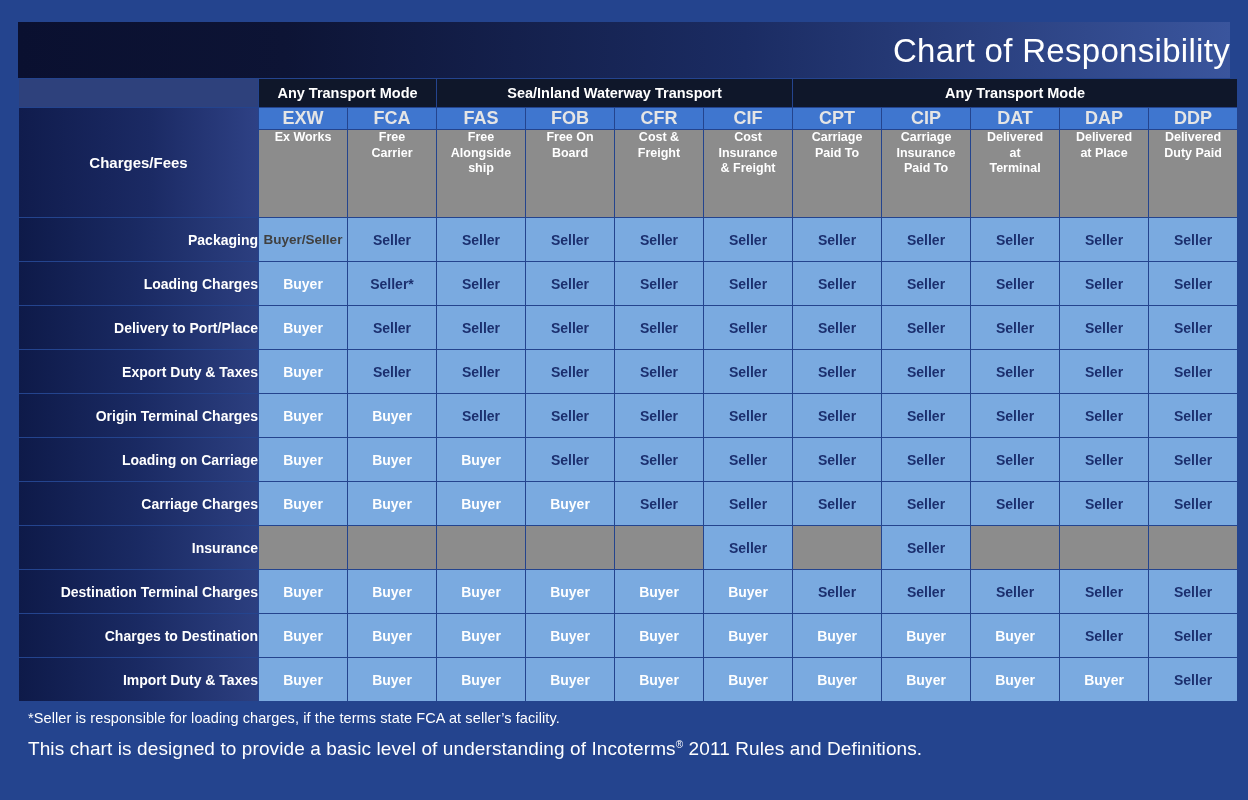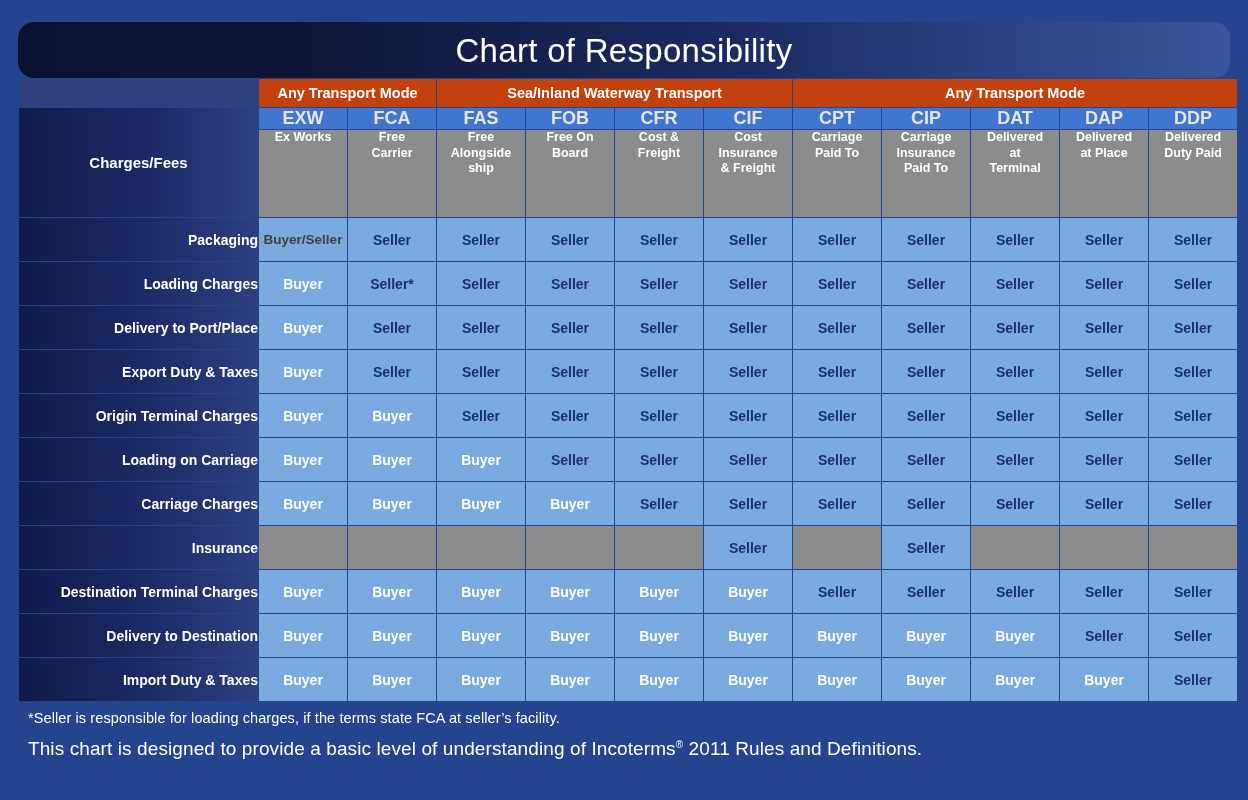--- a/index.html
+++ b/index.html
@@ -20,22 +20,21 @@
     box-sizing: border-box;
     padding: 22px 18px 0 18px;
   }
 
   
   .title-bar {
     height: 56px;
     background: linear-gradient(to right, #0a1030 0%, #0d1435 22%, #1b2c63 60%, #3a559d 100%);
     display: flex;
     align-items: center;
-    justify-content: center;
-    border-radius: 16px;
+    justify-content: flex-end;
   }
   .title-bar .title {
     color: #ffffff;
     font-size: 33px;
     font-weight: 400;
     letter-spacing: 0.3px;
     line-height: 1;
   }
 
   
@@ -51,21 +50,21 @@
     margin: 0;
     font-weight: bold;
   }
 
   
   col.labelcol { width: 239px; }
   col.datacol  { width: 88px; }
 
   
   .grouphead {
-    background: #c2410c;
+    background: #0f172a;
     color: #ffffff;
     font-size: 14.5px;
     text-align: center;
     height: 28px;
     font-weight: bold;
   }
   .corner-blank {
     background: #2e417c;
   }
 
@@ -322,21 +321,21 @@
           <td class="cell buyer">Buyer</td>
           <td class="cell buyer">Buyer</td>
           <td class="cell buyer">Buyer</td>
           <td class="cell seller">Seller</td>
           <td class="cell seller">Seller</td>
           <td class="cell seller">Seller</td>
           <td class="cell seller">Seller</td>
           <td class="cell seller">Seller</td>
         </tr>
         <tr>
-          <td class="rowlabel">Delivery to Destination</td>
+          <td class="rowlabel">Charges to Destination</td>
           <td class="cell buyer">Buyer</td>
           <td class="cell buyer">Buyer</td>
           <td class="cell buyer">Buyer</td>
           <td class="cell buyer">Buyer</td>
           <td class="cell buyer">Buyer</td>
           <td class="cell buyer">Buyer</td>
           <td class="cell buyer">Buyer</td>
           <td class="cell buyer">Buyer</td>
           <td class="cell buyer">Buyer</td>
           <td class="cell seller">Seller</td>

